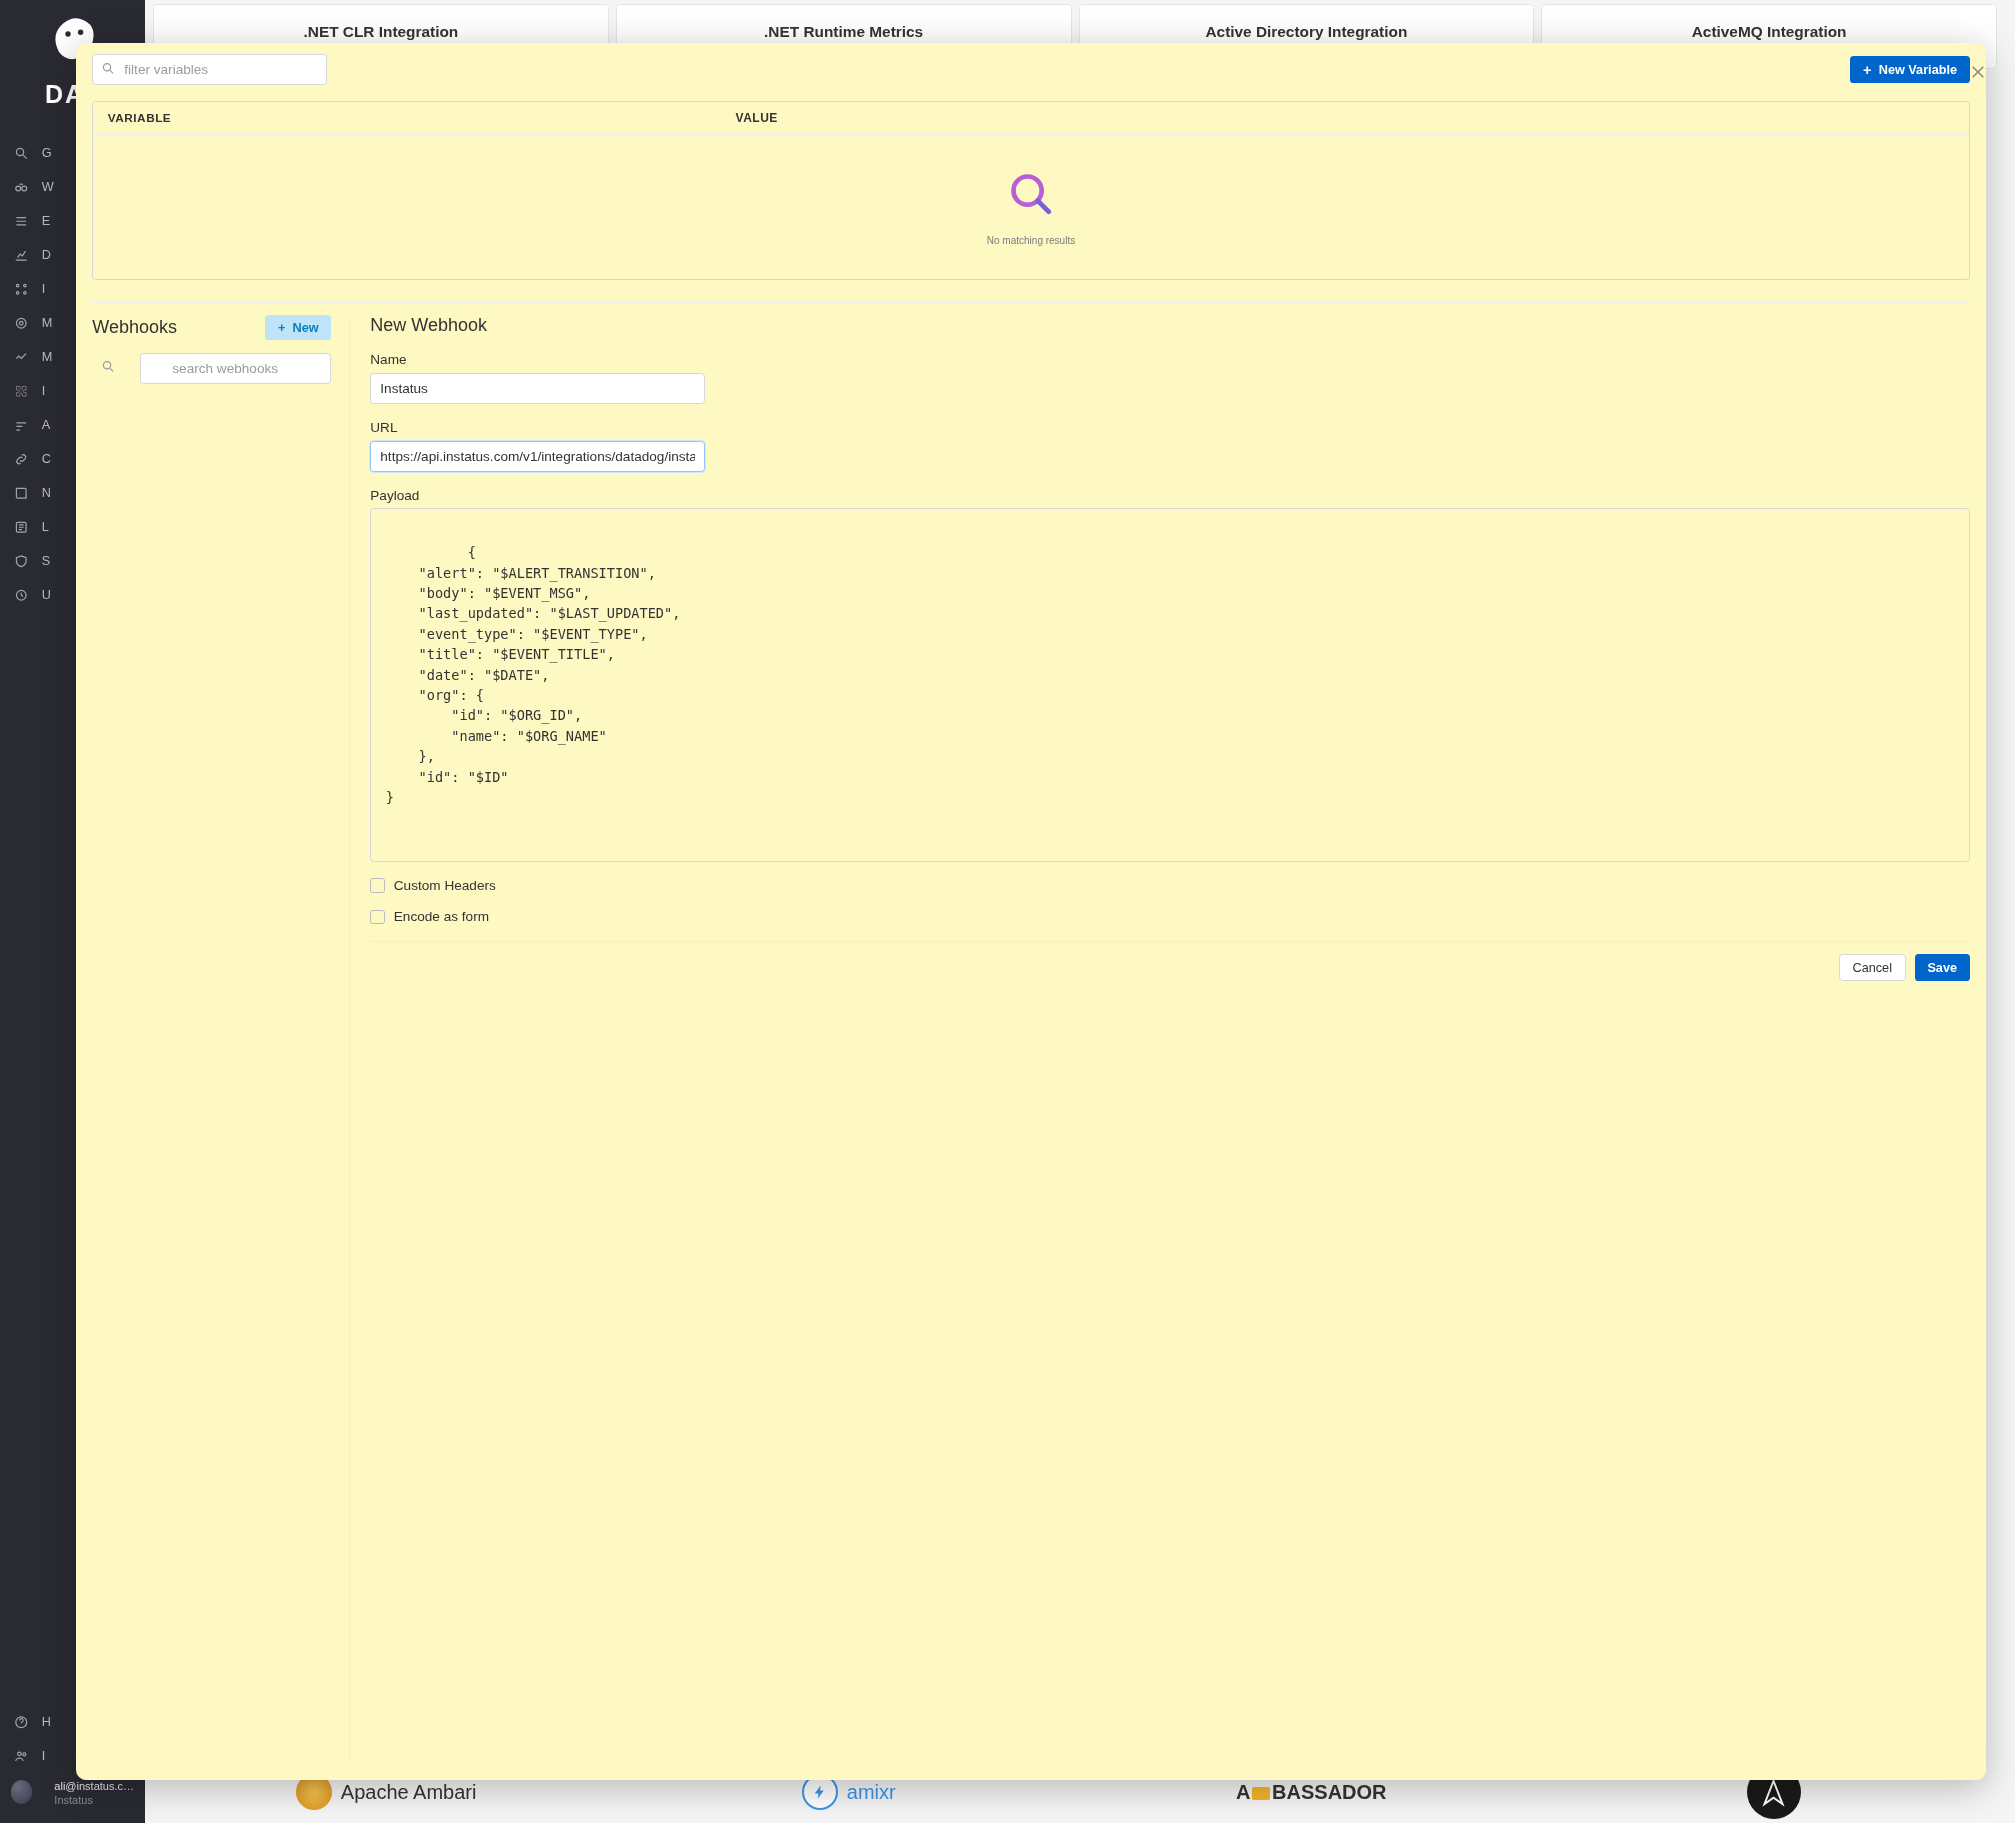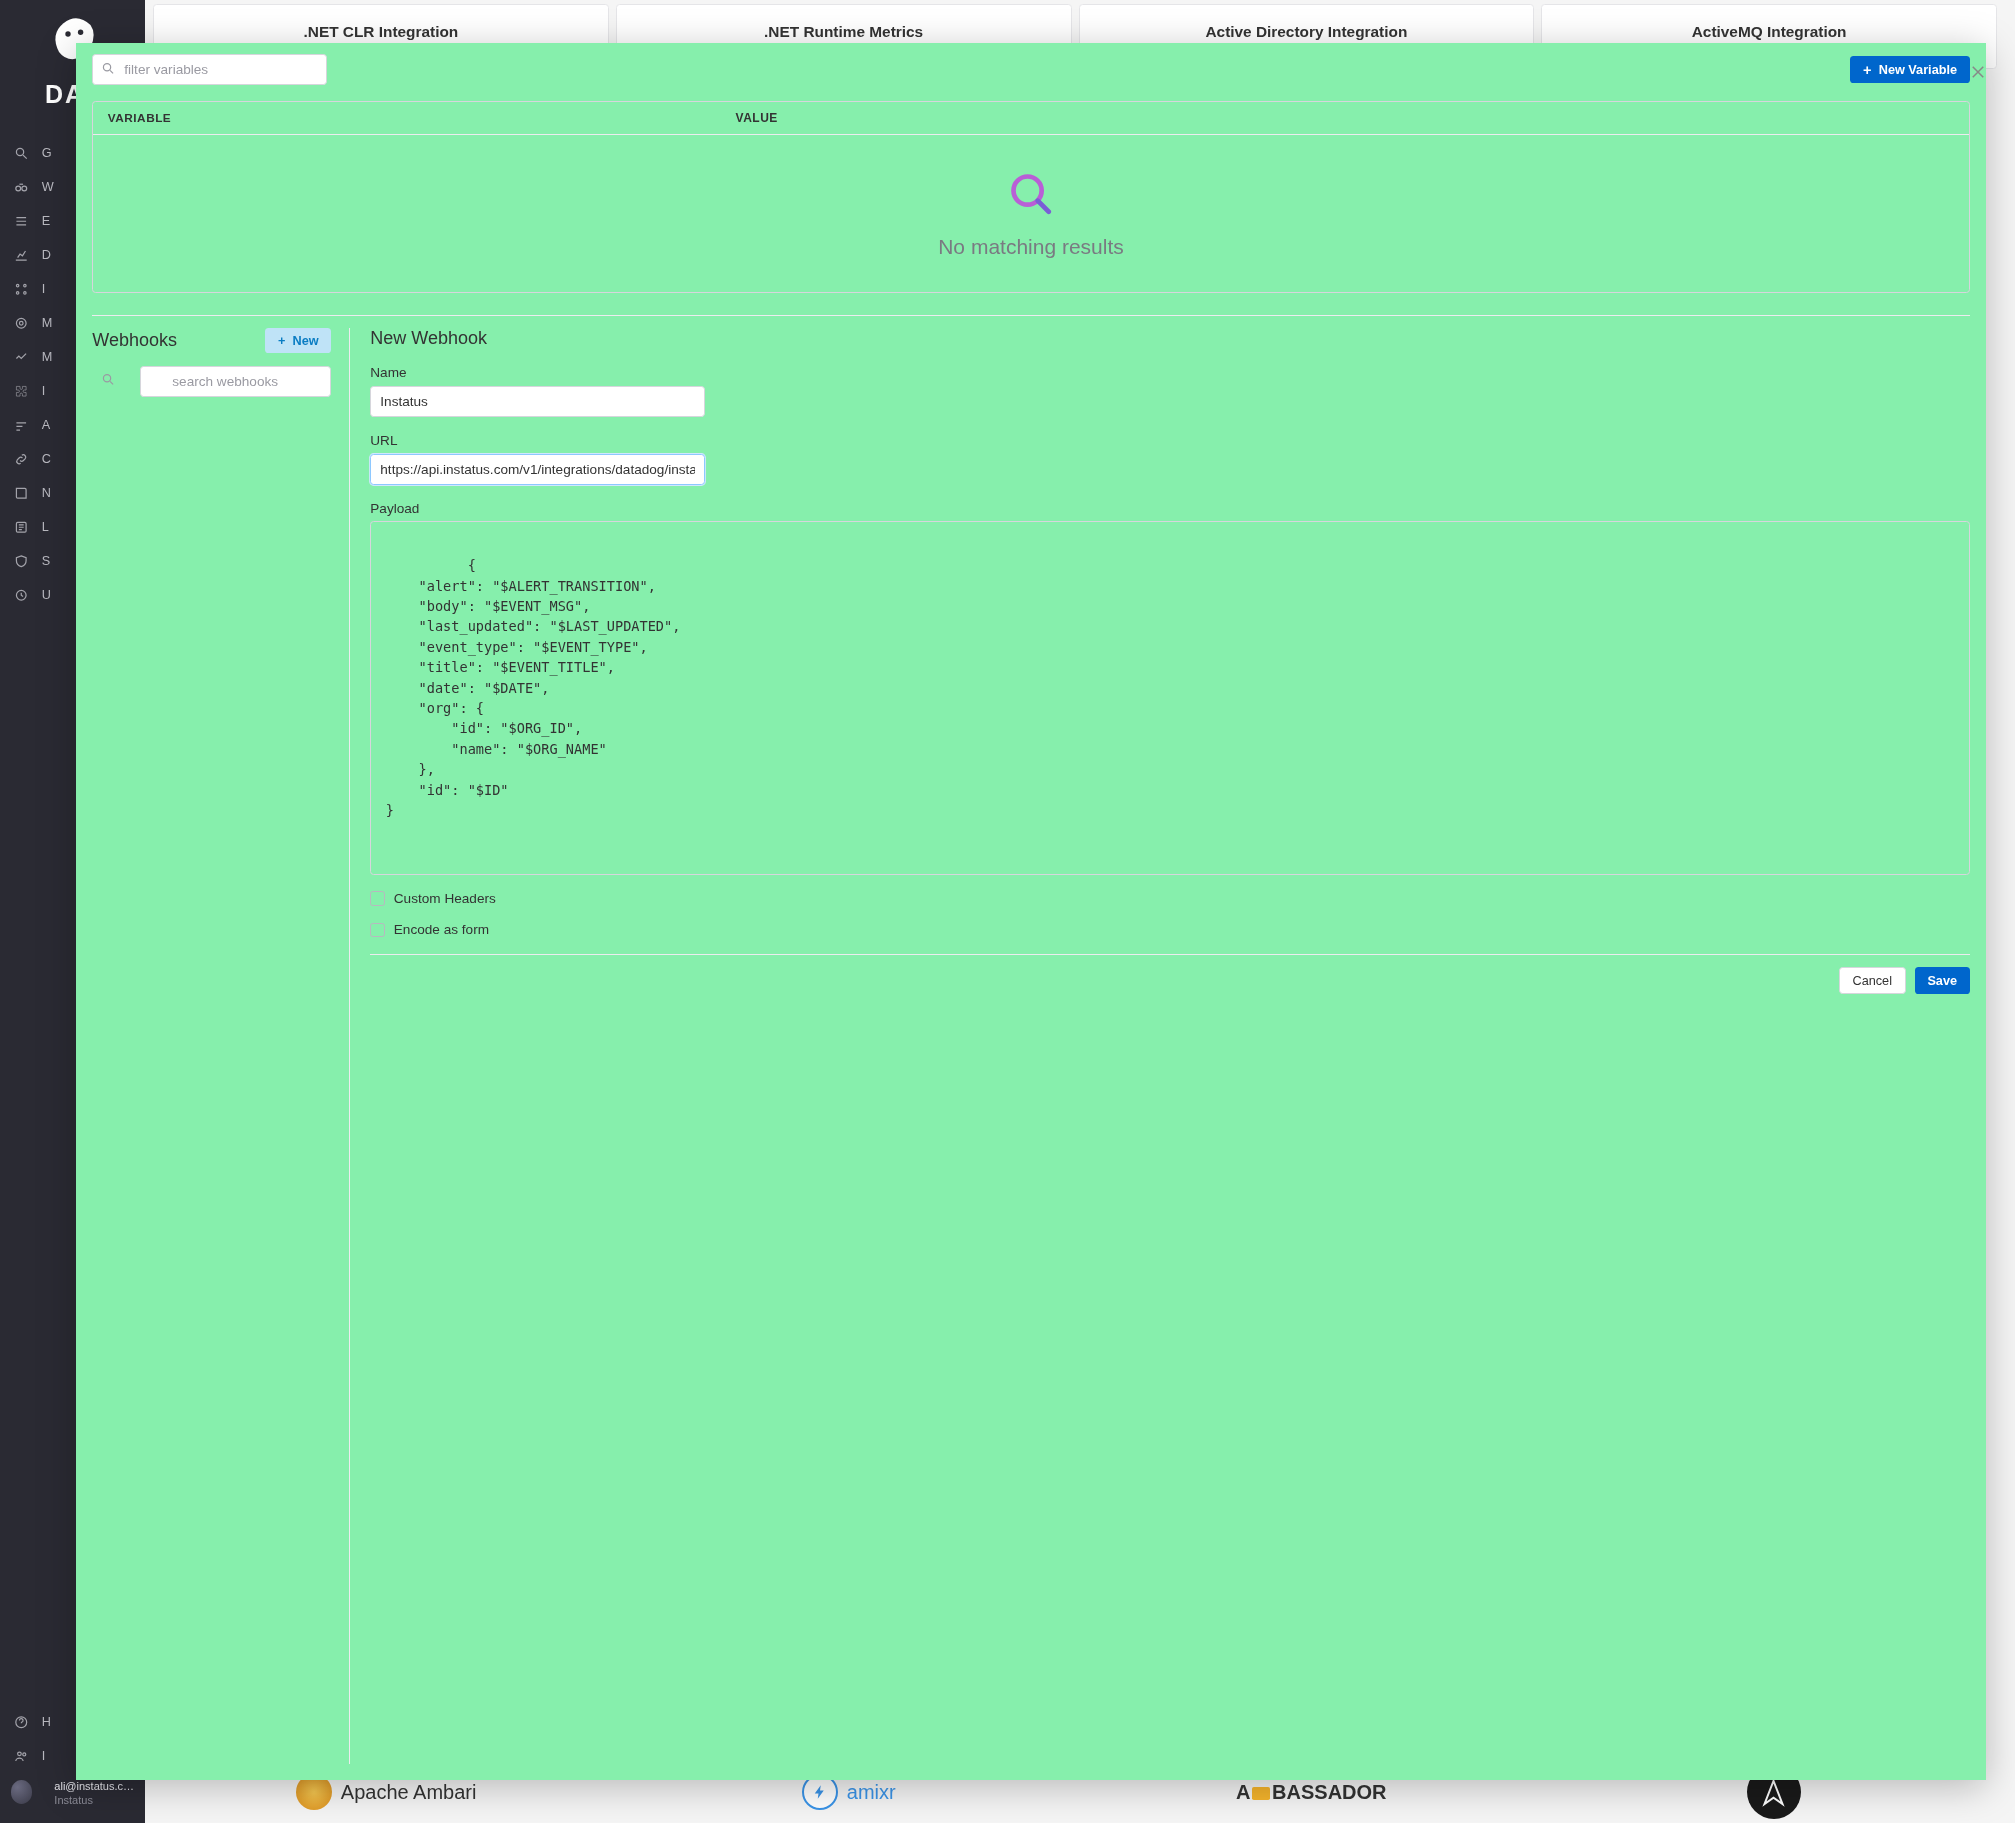--- a/index.html
+++ b/index.html
@@ -25,39 +25,39 @@
   .bg-tiles { position: fixed; left: 135px; right: 0; top: 0; padding: 3.6px 18px 0 18px; display:flex; gap: 7px; z-index:1; }
   .tile { flex:1; border:0.9px solid #e5e5e8; border-radius:3.6px; background:#fff; padding: 18px 9px 27px; text-align:center; }
   .tile-title { font-weight:700; color:#333; font-size:15.4px; }
   .tile-close { position: fixed; top: 59px; right: 25px; width:25px; height:25px; display:flex; align-items:center; justify-content:center; color:#888; z-index:6; cursor:pointer; }
   .bg-tiles-bottom { position: fixed; left:145px; right:0; bottom:0; padding: 0 18px 0 18px; display:flex; gap:16.3px; z-index:1; }
   .bottom-card { flex:1; display:flex; align-items:center; justify-content:center; gap:9px; padding:16.3px 0 3.6px; }
   .bottom-logo { width:36px; height:36px; border-radius:50%; }
   .bottom-label { font-size:20px; font-weight:500; color:#333; }
 
   
-  .modal { position: fixed; left: 76px; right: 29px; top: 43px; bottom: 43px; background:#86efac; border-radius:0; box-shadow: 0 7.2px 36px rgba(0,0,0,.25); z-index:5; padding: 11px 0 16.3px; display:flex; flex-direction:column; overflow:hidden; }
+  .modal { position: fixed; left: 76px; right: 29px; top: 43px; bottom: 43px; background:#fef9c3; border-radius:10px; box-shadow: 0 7.2px 36px rgba(0,0,0,.25); z-index:5; padding: 11px 0 16.3px; display:flex; flex-direction:column; overflow:hidden; }
   .modal-top { padding: 0 16.3px 16.3px; display:flex; align-items:center; justify-content:space-between; gap:11px; }
   .search-box { position:relative; width: 235px; }
   .search-box input { width:100%; height:31px; border:0.9px solid #d6d6dc; border-radius:3.6px; padding: 0 9px 0 31px; font-size:13.6px; color:#333; }
   .search-box input::placeholder { color:#9a9aa2; }
   .search-box .sicn { position:absolute; left:9px; top:50%; transform:translateY(-50%); color:#9a9aa2; }
   .btn { display:inline-flex; align-items:center; gap:7.2px; height:27px; padding: 0 12.7px; border-radius:3.6px; font-size:12.7px; font-weight:600; cursor:pointer; border:none; }
   .btn-primary { background:#0066cc; color:#fff; }
   .btn-primary .plus { font-size:14.5px; font-weight:800; }
   .btn-light-blue { background:#bfe3f7; color:#0a7dc3; height:25px; }
   .btn-default { background:#fff; border:0.9px solid #d6d6dc; color:#333; font-weight:500; }
 
   .var-table { margin: 0 16.3px; border:0.9px solid #d6d6dc; border-radius:3.6px; }
   .var-head { display:flex; padding:9px 14.5px; border-bottom:0.9px solid #ececef; }
   .var-head .col1 { flex:0 0 34%; font-weight:800; font-size:11.8px; color:#333; letter-spacing:0.5px; }
   .var-head .col2 { flex:1; font-weight:800; font-size:12px; color:#333; letter-spacing:0.5px; }
   .var-empty { padding: 36px 0 33px; display:flex; flex-direction:column; align-items:center; gap:16.3px; }
   .mag { width:47px; height:47px; }
-  .no-match { color:#7a7a82; font-size:21px; }
+  .no-match { color:#7a7a82; font-size:10px; }
 
   .divider { height:0.9px; background:#ececef; margin: 22px 16.3px 0; }
 
   .lower { display:flex; padding: 12.7px 16.3px 0; flex:1; overflow:hidden; }
   .left-col { width: 258px; padding-right: 18px; border-right:0.9px solid #ececef; display:flex; flex-direction:column; }
   .left-head { display:flex; align-items:center; justify-content:space-between; margin-bottom:12.7px; }
   .left-title { font-size:18px; color:#333; }
   .right-col { flex:1; padding-left: 20px; overflow:auto; }
   .form-title { font-size:18px; color:#333; margin-bottom:16.3px; }
   .field { margin-bottom:16.3px; }

